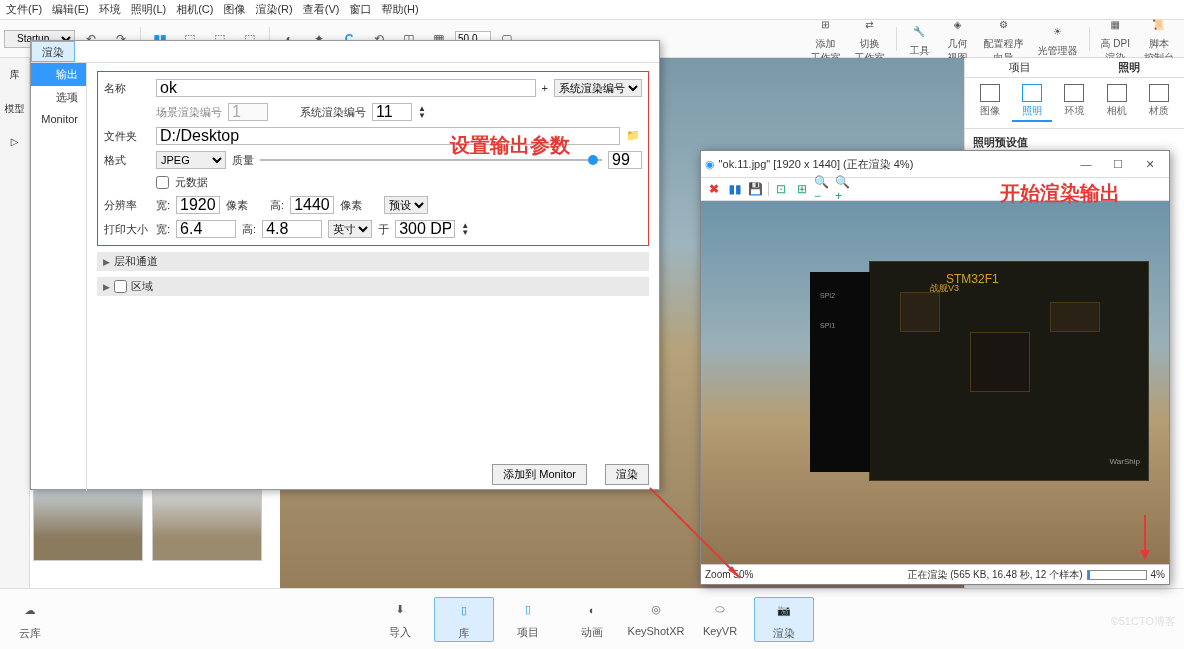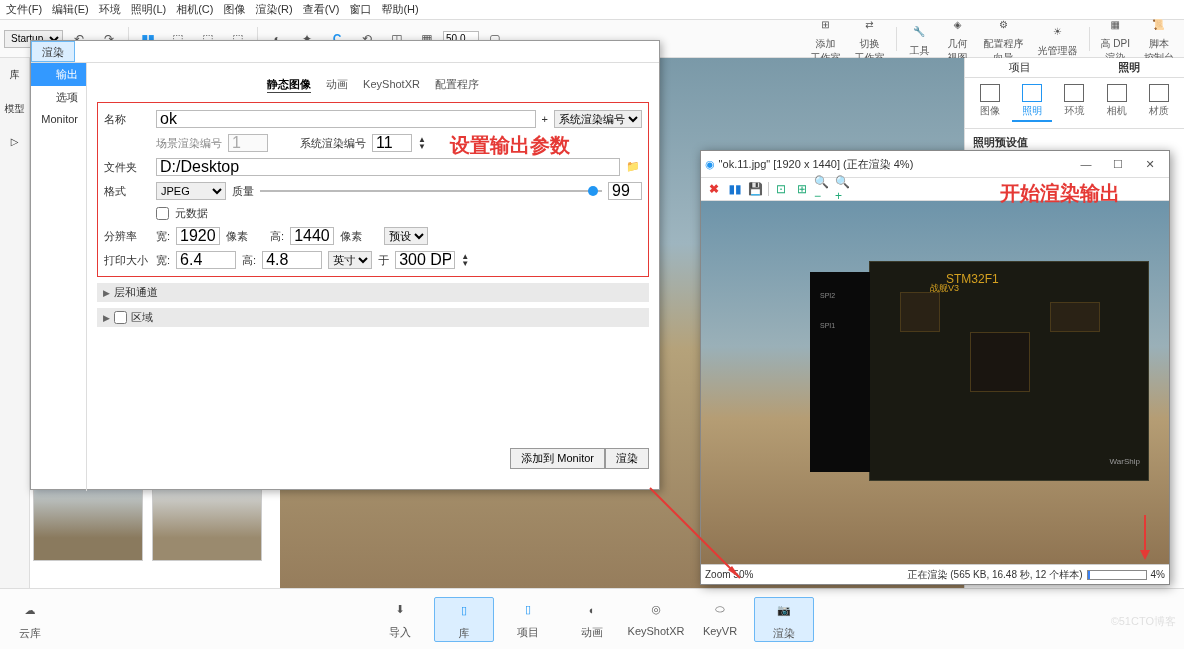--- a/index.html
+++ b/index.html
@@ -2,21 +2,21 @@
 <html><head>
 <meta charset="utf-8">
 <style>
 * { box-sizing: border-box; margin: 0; padding: 0; font-family: "Microsoft YaHei", Arial, sans-serif; }
 body { width: 1184px; height: 649px; background: #fff; overflow: hidden; position: relative; font-size: 12px; color: #333; }
 
 .menubar { height: 20px; background: #fff; border-bottom: 1px solid #ddd; padding: 2px 6px; display: flex; gap: 10px; font-size: 11px; align-items: center; }
 .menubar span { cursor: default; }
 
 .toolbar-row { height: 38px; background: #fafafa; border-bottom: 1px solid #ddd; display: flex; align-items: center; padding: 0 4px; gap: 2px; }
-.tb-combo { font-size: 10px; border: 1px solid #bbb; padding: 1px 2px; height: 18px; }
+.tb-combo { font-size: 10px; border: 1px solid #bbb; padding: 1px 8px; height: 18px; }
 .tb-icon { width: 28px; height: 28px; display: flex; align-items: center; justify-content: center; color: #555; }
 .tb-icon.blue { color: #2196f3; }
 .tb-sep { width: 1px; height: 24px; background: #ddd; margin: 0 3px; }
 .tb-num { font-size: 10px; border: 1px solid #bbb; width: 36px; height: 16px; padding: 0 2px; }
 .tb-group { display: flex; flex-direction: column; align-items: center; gap: 1px; font-size: 10px; color: #555; padding: 0 6px; }
 .tb-group .icn { width: 24px; height: 24px; display: flex; align-items: center; justify-content: center; }
 
 .left-panel { position: absolute; left: 0; top: 58px; width: 30px; height: 530px; background: #f5f5f5; border-right: 1px solid #ddd; display: flex; flex-direction: column; align-items: center; padding-top: 10px; gap: 20px; font-size: 10px; }
 .left-panel .v { writing-mode: horizontal-tb; text-align: center; }
 
@@ -52,21 +52,21 @@
 .red-box { border: 1.5px solid #e53935; padding: 4px 6px; }
 .frow { display: flex; align-items: center; gap: 6px; padding: 3px 0; font-size: 11px; }
 .frow .lbl { width: 46px; color: #333; }
 .frow .lbl2 { color: #888; }
 .frow input[type=text] { border: 1px solid #bbb; font-size: 16px; padding: 1px 3px; height: 18px; }
 .frow select { border: 1px solid #bbb; font-size: 11px; height: 18px; }
 .frow .folder { width: 16px; height: 14px; display: inline-block; }
 .gray-row { background: #e9e9e9; padding: 2px 6px; margin-top: 6px; font-size: 11px; display: flex; align-items: center; gap: 4px; }
 .gray-row .tri { font-size: 9px; color: #666; }
 .anno { position: absolute; color: #e53935; font-size: 20px; font-weight: bold; z-index: 25; pointer-events: none; }
-.dlg-btns { position: absolute; right: 10px; bottom: 22px; display: flex; gap: 0; }
+.dlg-btns { position: absolute; right: 10px; bottom: 6px; display: flex; gap: 18px; }
 .dlg-btns button { font-size: 11px; padding: 2px 10px; border: 1px solid #999; background: #f0f0f0; }
 
 .render-win { position: absolute; left: 700px; top: 150px; width: 470px; height: 435px; background: #fff; border: 1px solid #888; box-shadow: 2px 2px 10px rgba(0,0,0,.4); z-index: 20; display: flex; flex-direction: column; }
 .render-win .titlebar { height: 26px; display: flex; align-items: center; justify-content: space-between; padding: 0 4px; font-size: 11px; }
 .render-win .titlebar .l { display: flex; align-items: center; gap: 4px; }
 .render-win .titlebar .r { display: flex; gap: 2px; }
 .render-win .titlebar .r .wb { width: 30px; height: 20px; display: flex; align-items: center; justify-content: center; color: #555; }
 .render-win .rtb { height: 24px; border-top: 1px solid #ddd; border-bottom: 1px solid #ddd; display: flex; align-items: center; padding: 0 4px; gap: 3px; }
 .render-win .rtb .btn { width: 18px; height: 18px; display: flex; align-items: center; justify-content: center; font-size: 12px; color: #2a7; }
 .render-win .rtb .btn.red { color: #e53935; font-weight: bold; }
@@ -237,26 +237,20 @@
   <div class="dtabs">
     <div class="t sel">渲染</div>
   </div>
   <div class="body">
     <div class="side">
       <div class="si sel">输出</div>
       <div class="si">选项</div>
       <div class="si">Monitor</div>
     </div>
     <div class="main">
-      <div class="subtabs">
-        <span class="sel">静态图像</span>
-        <span>动画</span>
-        <span>KeyShotXR</span>
-        <span>配置程序</span>
-      </div>
       <div class="red-box">
         <div class="frow">
           <span class="lbl">名称</span>
           <input type="text" style="flex: 1 1 0%;" value="ok">
           <span>+</span>
           <select><option>系统渲染编号</option></select>
         </div>
         <div class="frow">
           <span class="lbl"></span>
           <span class="lbl2">场景渲染编号</span>

